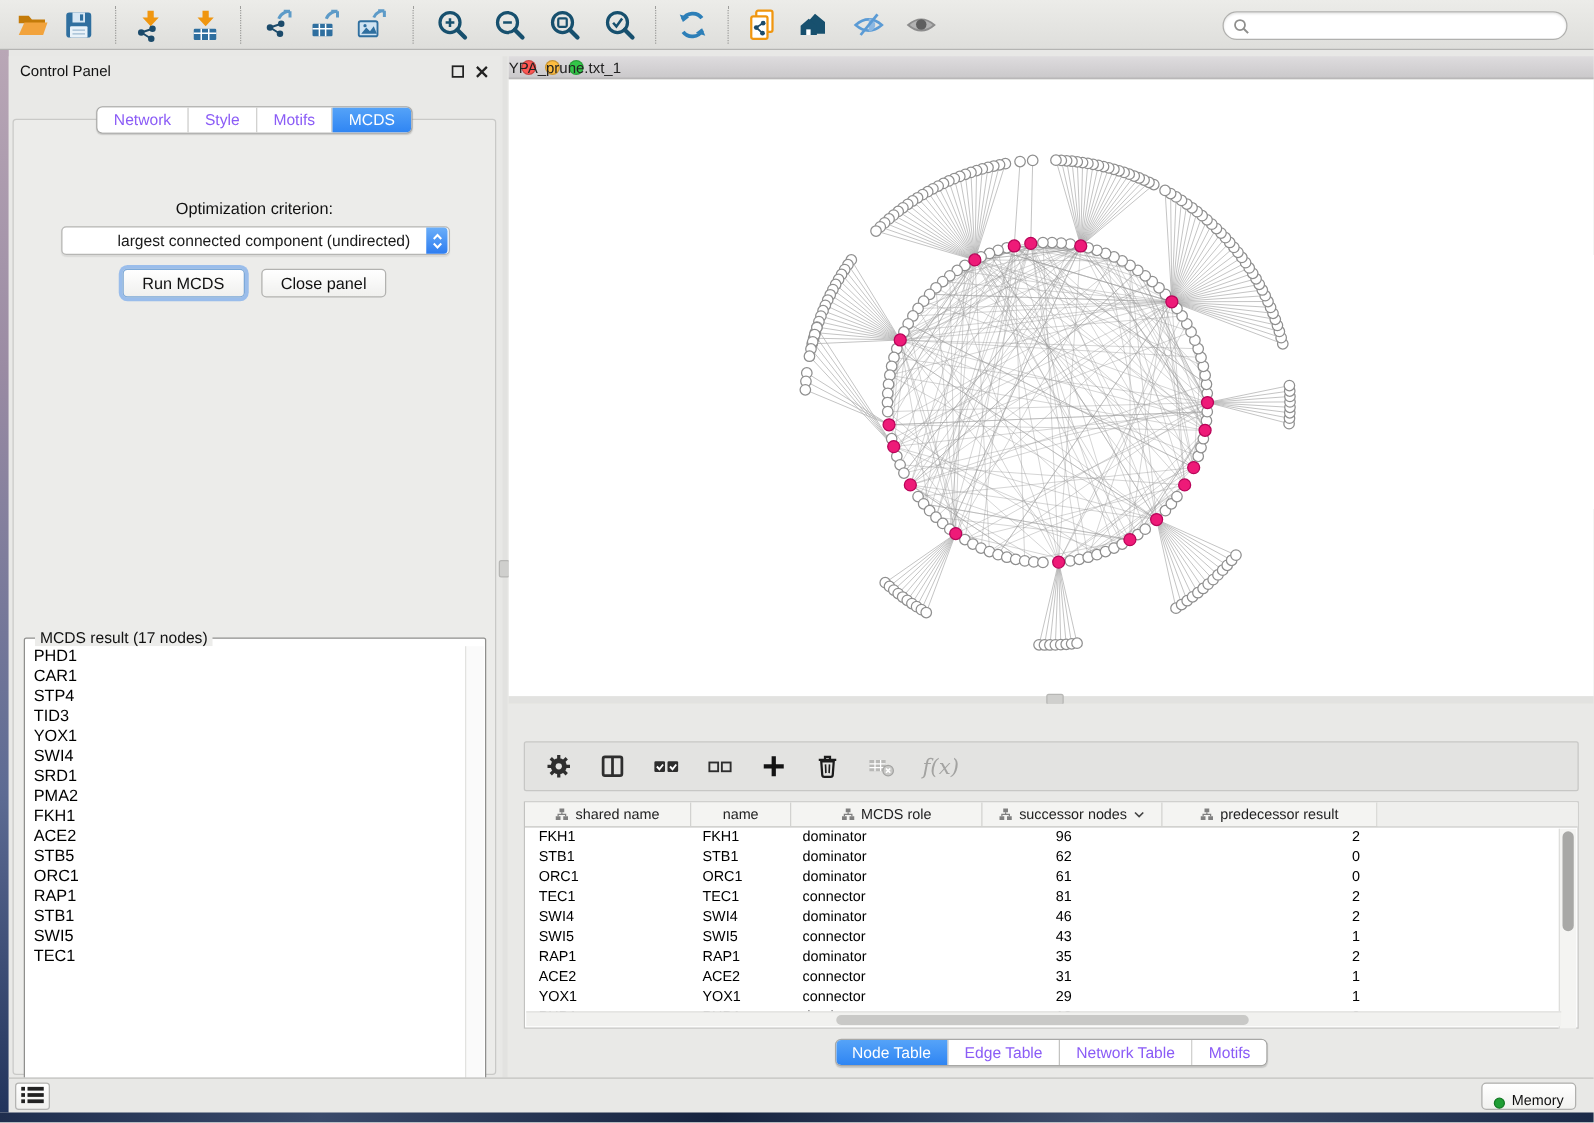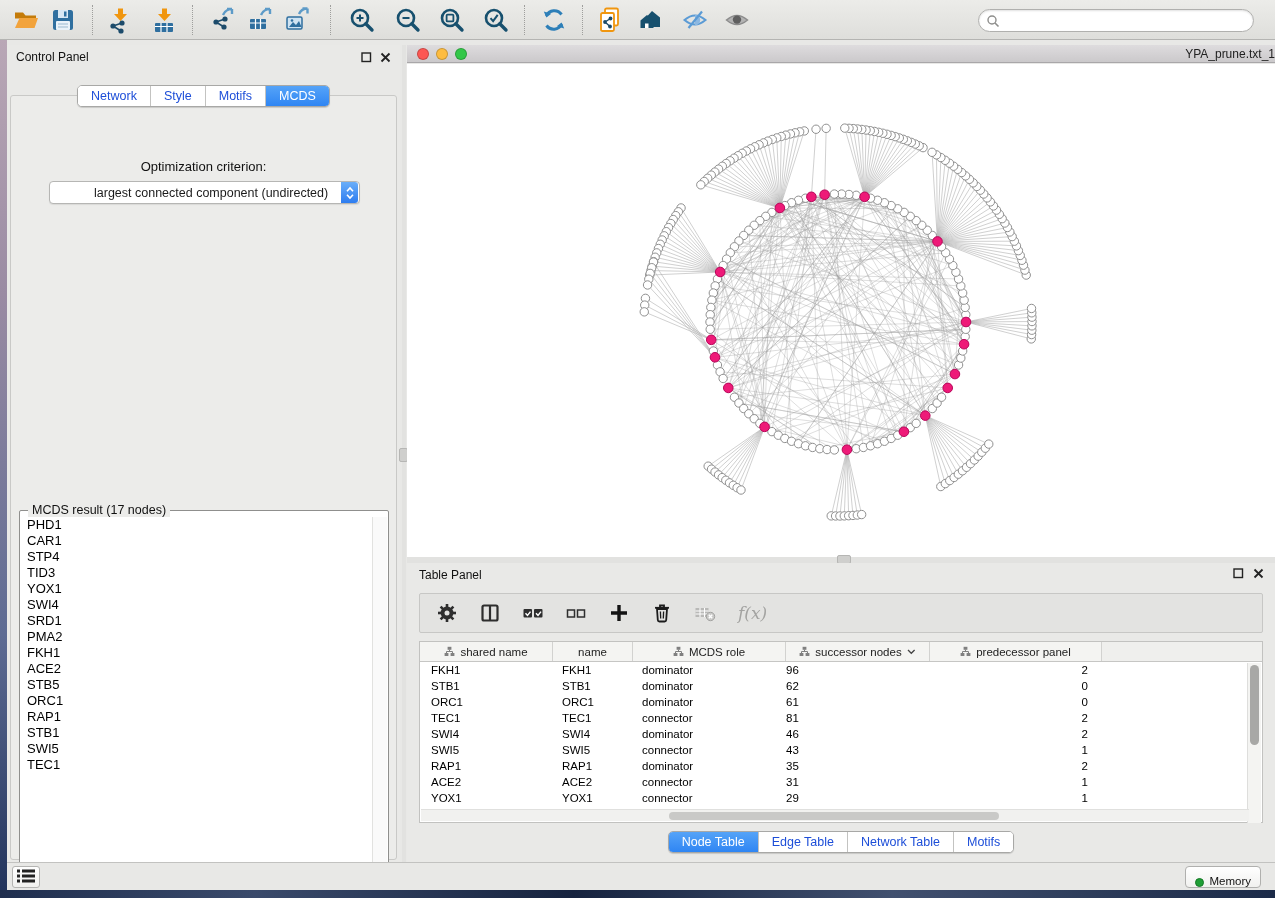--- a/index.html
+++ b/index.html
@@ -28,21 +28,21 @@
   .control-panel { position:absolute; left:7px; top:45px; width:393px; height:817px; background:#e9e9e7; }
   .panel-head { position:relative; height:24px; }
   .panel-title { position:absolute; left:9px; top:5px; font-size:12px; color:#111; }
   .winbtn { position:absolute; top:6px; width:14px; height:14px; border:none; background:transparent; cursor:pointer; padding:0; }
   .cp-inner { position:absolute; left:3px; top:50px; width:387px; height:765px;
     background:#ececea; border:1px solid #c9c9c7; border-radius:3px; }
   .tabrow { position:absolute; left:0; top:-11px; width:100%; display:flex; justify-content:center; }
   .seg { display:inline-flex; background:#fff; border:1px solid #a8a8a6; border-radius:5px; overflow:hidden;
     box-shadow:0 1px 1px rgba(0,0,0,.15); }
   .seg .tab { padding:3px 13px; font-size:12.5px; background:#fff; border:none; border-right:1px solid #c3c3c1;
-    cursor:pointer; color:#1d4ed8; }
+    cursor:pointer; color:#8b5cf6; }
   .seg .tab:last-child { border-right:none; }
   .seg .tab.sel { background:linear-gradient(#55a3f8,#2f85f3); color:#fff; }
   .opt-label { position:absolute; left:0; top:63px; width:100%; text-align:center; font-size:13px; color:#111; }
   .dropdown { position:absolute; left:38px; top:85px; width:311px; height:23px; background:#fff;
     border:1px solid #b6b6b4; border-radius:4px; display:flex; align-items:center; cursor:pointer;
     box-shadow:0 1px 1px rgba(0,0,0,.08); }
   .dropdown .dval { flex:1; padding-left:8px; font-size:12.5px; white-space:nowrap; overflow:hidden;margin-left:36px; }
   .dropdown .spin { width:17px; height:21px; margin-right:1px; border-radius:0 3px 3px 0;
     background:linear-gradient(#6aaef9,#2e7df0); display:flex; align-items:center; justify-content:center; }
   .btnrow { position:absolute; left:0; top:119px; width:100%; display:flex; justify-content:center; gap:13px; }
@@ -61,21 +61,21 @@
   .vsplit .grip { position:absolute; left:-3px; top:403px; width:9px; height:14px; background:#cfcfcd; border:1px solid #b6b6b4; border-radius:2px; }
   .hsplit { position:absolute; left:407px; top:557px; width:868px; height:6px; background:#e2e2e0; }
   .hsplit .grip { position:absolute; left:430px; top:-2px; width:14px; height:9px; background:#cfcfcd; border:1px solid #b6b6b4; border-radius:2px; }
 
   
   .network-window { position:absolute; left:407px; top:45px; width:868px; height:512px; }
   .titlebar { position:relative; height:18px; background:linear-gradient(#dedcde,#cbc9cb); border-bottom:1px solid #a9a7a9; }
   .lights { position:absolute; left:10px; top:3px; display:flex; gap:7px; }
   .light { width:12px; height:12px; border-radius:50%; border:1px solid rgba(0,0,0,.2); padding:0; cursor:pointer; }
   .light.red { background:#fc5753; } .light.yellow { background:#fdbc40; } .light.green { background:#33c748; }
-  .net-title { position:absolute; left:0; top:2px; width:100%; text-align:right; font-size:12px; color:#222; }
+  .net-title { position:absolute; left:0; top:2px; width:100%; text-align:left; font-size:12px; color:#222; }
   .net-canvas { position:absolute; left:0; top:19px; width:868px; height:493px; background:#fff; }
 
   
   .table-panel { position:absolute; left:407px; top:563px; width:868px; height:299px; background:#e9e9e7; }
   .tp-head { position:relative; height:22px; }
   .tp-toolbar { position:absolute; left:12px; top:30px; width:844px; height:40px; background:#e3e3e1;
     border:1px solid #c7c7c5; border-radius:2px; display:flex; align-items:center; gap:17px; padding-left:14px; }
   .tpbtn { width:26px; height:26px; border:none; background:transparent; cursor:pointer; padding:0;text-decoration:underline; }
   .tpbtn svg { display:block; margin:auto; }
   .tpbtn.disabled { cursor:default; }
@@ -83,21 +83,21 @@
   .thead { display:flex; height:20px; background:#f4f4f2; border-bottom:1px solid #c6c6c4; }
   .hcell { display:flex; align-items:center; justify-content:center; gap:5px; font-size:11.5px; color:#222;
     border-right:1px solid #d2d2d0; cursor:pointer; }
   .hcell:last-child { border-right:none; background:#efefed; }
   .tbody { position:absolute; left:0; top:20px; width:828px; height:161px; overflow:hidden; }
   .trow { display:flex; height:16px; align-items:center; }
   .tcell { font-size:11.5px; color:#000; white-space:nowrap; }
   .c0 { width:133px; padding-left:11px; }
   .c1 { width:80px;  padding-left:9px; }
   .c2 { width:153px; padding-left:9px; }
-  .c3 { width:144px; text-align:left; padding-right:14px; }
+  .c3 { width:144px; text-align:center; padding-right:14px; }
   .c4 { width:172px; text-align:right; padding-right:14px; }
   .vscroll { position:absolute; right:1px; top:21px; width:14px; height:160px; background:#f4f4f2; border-left:1px solid #dededc; }
   .vthumb { position:absolute; left:2px; top:2px; width:9px; height:80px; background:#a8a8a6; border-radius:5px; }
   .hscroll { position:absolute; left:1px; bottom:1px; width:828px; height:12px; background:#f1f1ef; border-top:1px solid #e0e0de; }
   .hthumb { position:absolute; left:248px; top:2px; width:330px; height:8px; background:#c9c9c7; border-radius:4px; }
   .tp-tabs { position:absolute; left:0; top:268px; width:100%; display:flex; justify-content:center; }
 
   
   .statusbar { position:absolute; left:7px; top:862px; width:1268px; height:28px; background:#e8e8e6; border-top:1px solid #c2c2c0; }
   .listbtn { position:absolute; left:5px; top:3px; width:28px; height:22px; background:linear-gradient(#fff,#f0f0ee);
@@ -271,20 +271,24 @@
         </div>
       </div>
       <div class="opt-label">Optimization criterion:</div>
       <div class="dropdown">
         <span class="dval">largest connected component (undirected)</span>
         <span class="spin">
             <svg width="10" height="14" viewBox="0 0 10 14">
               <path d="M2 5.2L5 2l3 3.2M2 8.8L5 12l3-3.2" fill="none" stroke="#fff" stroke-width="1.6"></path>
             </svg>
           </span>
+      </div>
+      <div class="btnrow">
+        <button class="pushbtn focus">Run MCDS</button>
+        <button class="pushbtn">Close panel</button>
       </div>
       <div class="groupbox">
         <span class="grouptitle">MCDS result (17 nodes)</span>
         <div class="mcds-list">
             <div class="mcds-item">PHD1</div>
             <div class="mcds-item">CAR1</div>
             <div class="mcds-item">STP4</div>
             <div class="mcds-item">TID3</div>
             <div class="mcds-item">YOX1</div>
             <div class="mcds-item">SWI4</div>
@@ -931,29 +935,20 @@
           <circle cx="307.9585029198952" cy="293.28158154457594" r="4.8" fill="#ee1a78" stroke="#b80459" stroke-width="1"></circle>
         </g>
       </svg>
   </div>
 
   <div class="hsplit">
       <div class="grip"></div>
     </div>
 
   <div class="table-panel">
-    <div class="tp-head">
-      <span class="panel-title" style="left:12px">Table Panel</span>
-      <button class="winbtn" style="right:30px;top:4px"><svg width="11" height="11" viewBox="0 0 11 11">
-            <rect x="1" y="1" width="8.5" height="8.5" fill="none" stroke="#222" stroke-width="1.4"></rect>
-          </svg></button>
-      <button class="winbtn" style="right:10px;top:4px"><svg width="11" height="11" viewBox="0 0 11 11">
-            <path d="M1.5 1.5l8 8M9.5 1.5l-8 8" stroke="#222" stroke-width="1.8"></path>
-          </svg></button>
-    </div>
 
     <div class="tp-toolbar">
       <button class="tpbtn">
           <svg width="22" height="22" viewBox="0 0 22 22">
             <g stroke="#2e2e2e" stroke-width="2.6">
               <line x1="11" y1="2" x2="11" y2="20"></line>
               <line x1="2" y1="11" x2="20" y2="11"></line>
               <line x1="4.6" y1="4.6" x2="17.4" y2="17.4"></line>
               <line x1="17.4" y1="4.6" x2="4.6" y2="17.4"></line>
             </g>
@@ -1045,21 +1040,21 @@
               <path d="M1 1l3.3 3.3L7.6 1" fill="none" stroke="#444" stroke-width="1.3"></path>
             </svg>
         </div>
         <div class="hcell" style="width:172px">
           <svg width="11" height="11" viewBox="0 0 11 11">
               <rect x="3.6" y="0.8" width="3.8" height="3" fill="#808080"></rect>
               <rect x="0.6" y="7" width="3.8" height="3" fill="#808080"></rect>
               <rect x="6.6" y="7" width="3.8" height="3" fill="#808080"></rect>
               <path d="M5.5 3.8v1.7M2.5 7V5.5h6V7" fill="none" stroke="#808080"></path>
             </svg>
-          <span>predecessor panel</span>
+          <span>predecessor result</span>
         </div>
         <div class="hcell" style="flex:1"></div>
       </div>
       <div class="tbody">
           <div class="trow">
             <div class="tcell c0">FKH1</div>
             <div class="tcell c1">FKH1</div>
             <div class="tcell c2">dominator</div>
             <div class="tcell c3">96</div>
             <div class="tcell c4">2</div>

